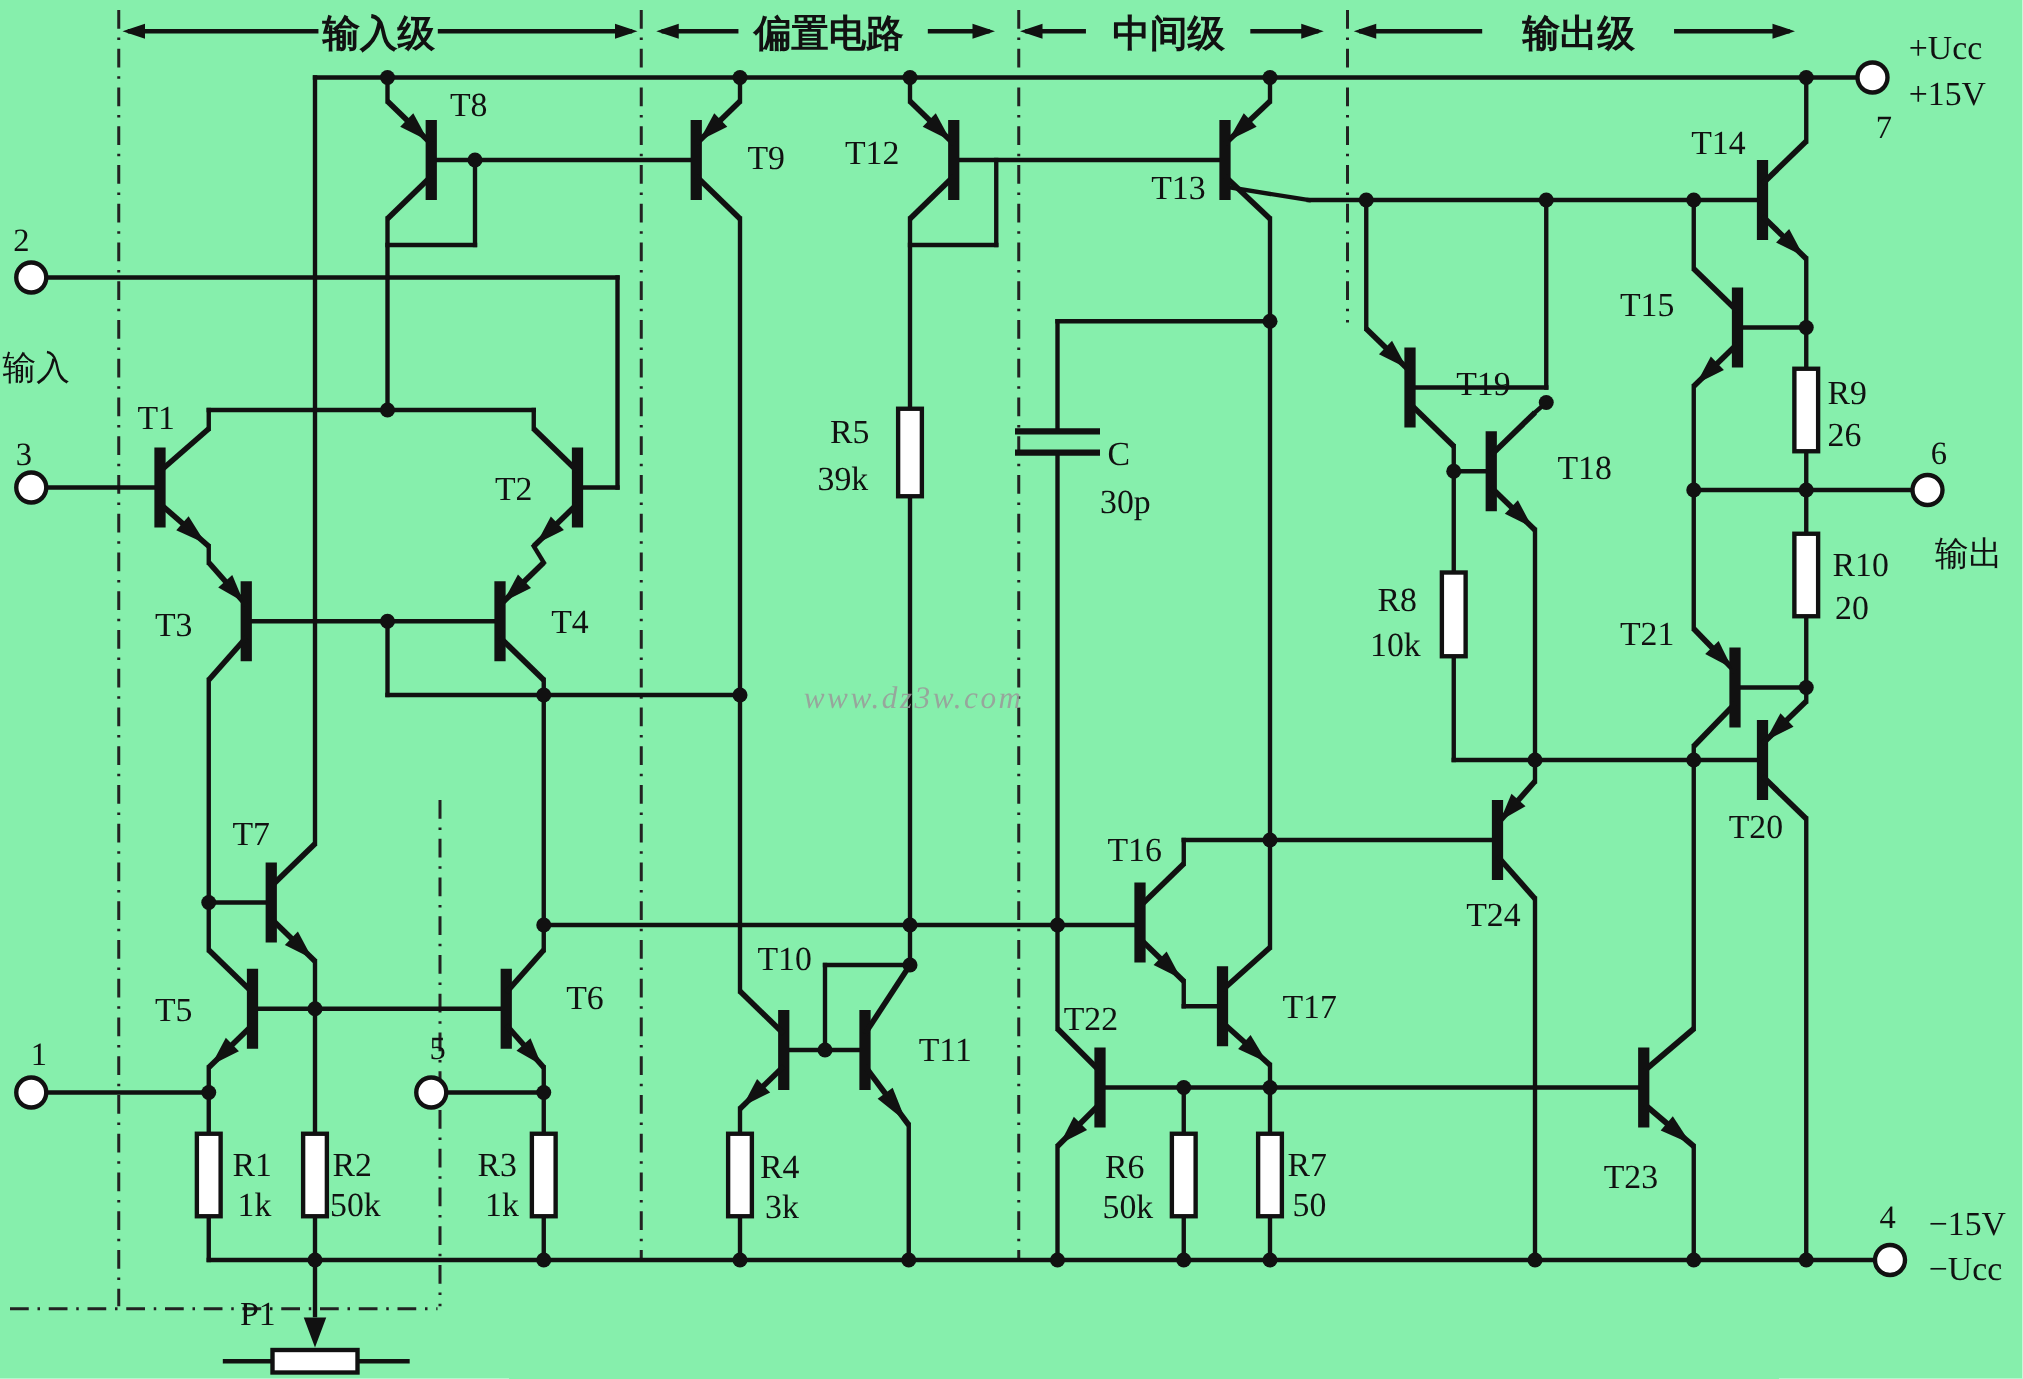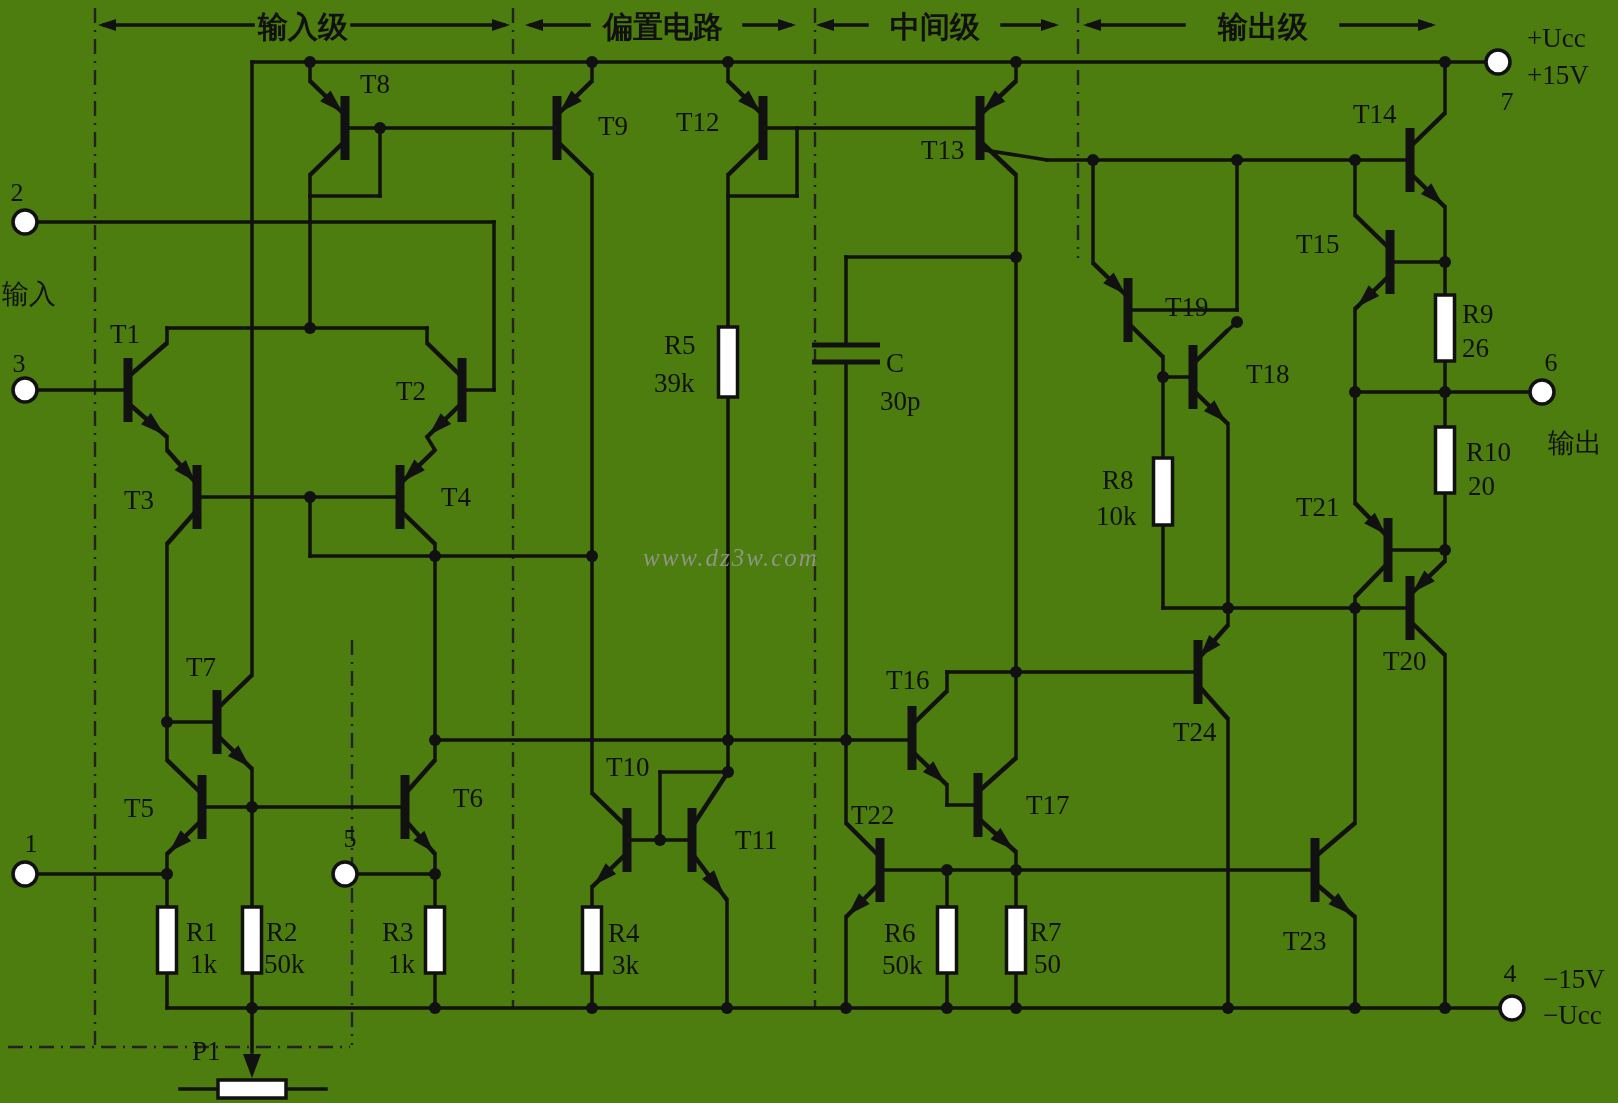--- a/index.html
+++ b/index.html
@@ -1,16 +1,16 @@
 <!DOCTYPE html>
 <html><head>
 <meta charset="utf-8">
 <style>
   html,body{margin:0;padding:0;background:#ffffff;}
-  #stage{position:relative;width:1618px;height:1103px;background:#4d7c0f;overflow:hidden;}
+  #stage{position:relative;width:1618px;height:1103px;background:#86efac;overflow:hidden;}
   svg{display:block;}
   text{font-family:"Liberation Serif","DejaVu Serif",serif;fill:#111;}
   .hdr{font-size:30px;font-weight:600;}
   .lbl{font-size:27px;}
   .term{font-size:26px;}
   .wm{font-size:25px;font-style:italic;fill:#9a9a9a;opacity:.85;letter-spacing:2px;}
   .wire{stroke:#111;stroke-width:3.5;fill:none;stroke-linecap:square;}
   .dash{stroke:#222;stroke-width:2.4;fill:none;stroke-dasharray:15 7 2 7;}
   .comp{stroke:#111;stroke-width:3.5;fill:#fff;}
 </style>

